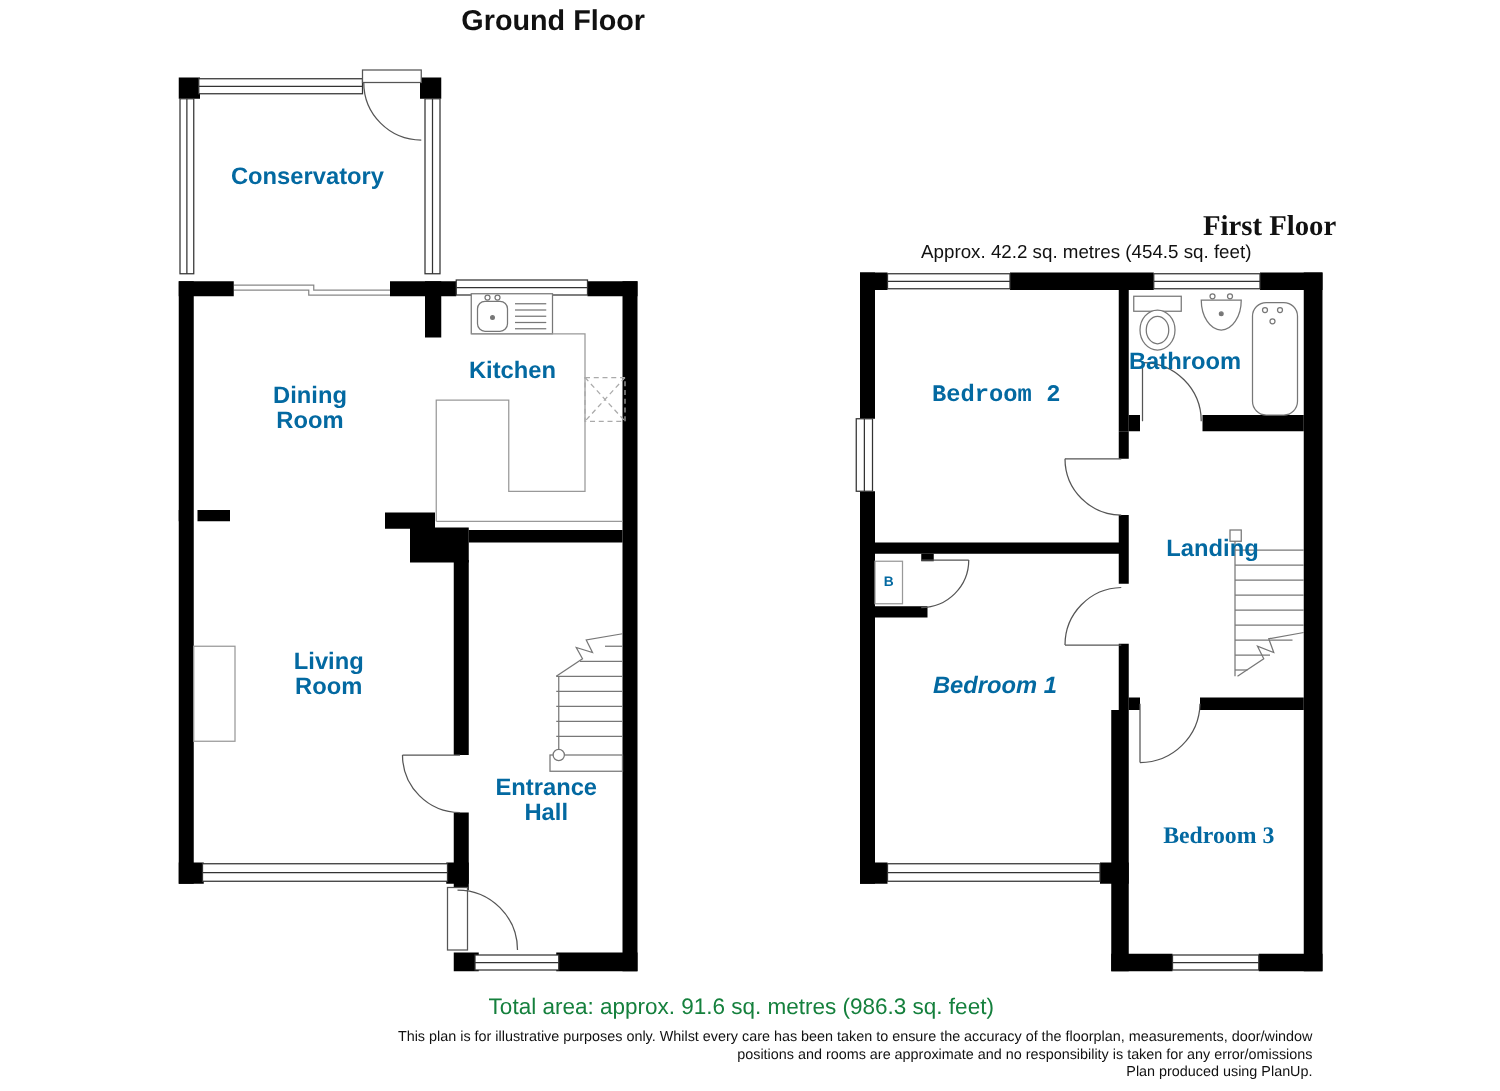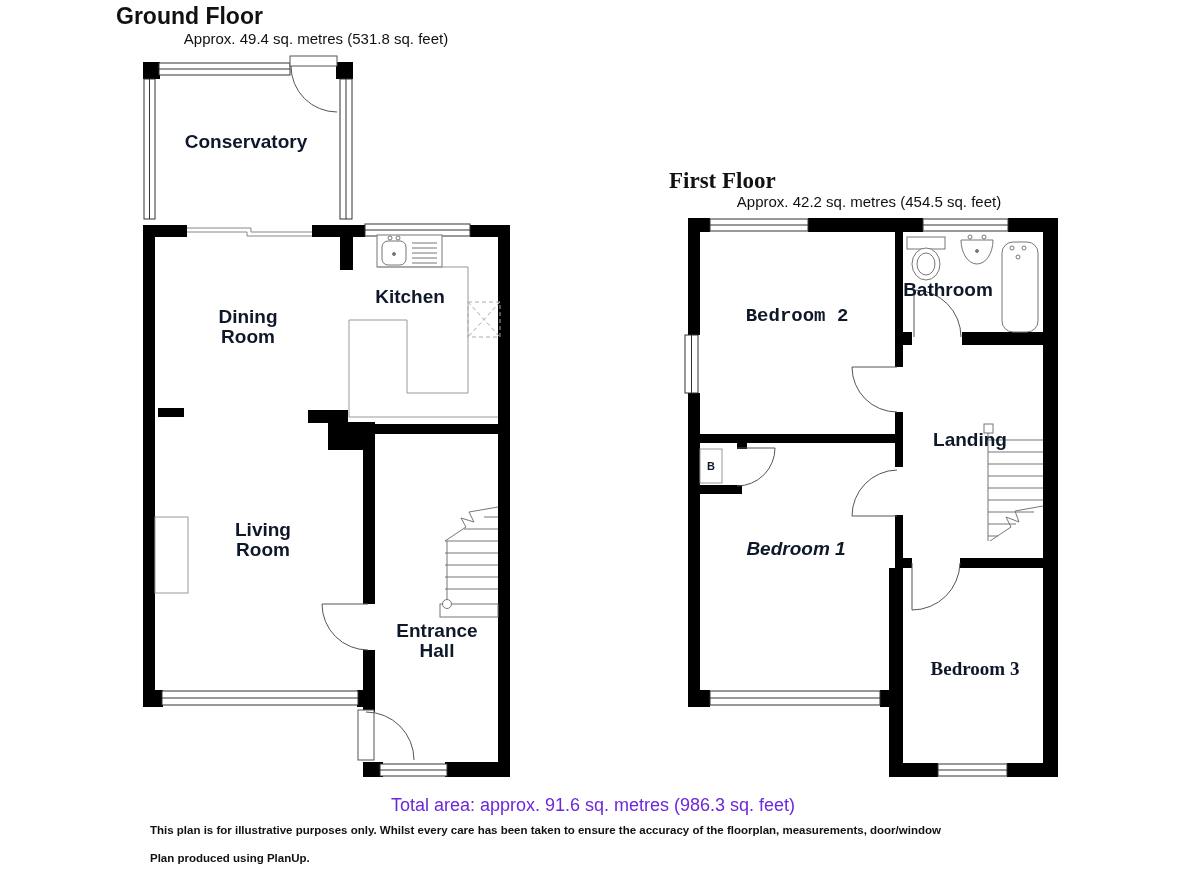--- a/index.html
+++ b/index.html
@@ -1,22 +1,22 @@
 <!DOCTYPE html>
 <html><head>
 <meta charset="utf-8">
 <style>
   html,body{margin:0;padding:0;background:#ffffff;}
   #canvas{position:relative;width:1200px;height:873px;background:#fff;overflow:hidden;
           font-family:"Liberation Sans", sans-serif;color:#000;}
-  .lbl{position:absolute;text-align:center;font-weight:bold;font-size:19px;line-height:20px;color:#0f172a;}
-  .title{position:absolute;text-align:left;font-weight:bold;font-size:23px;line-height:24px;color:#111;}
+  .lbl{position:absolute;text-align:center;font-weight:bold;font-size:19px;line-height:20px;color:#0369a1;}
+  .title{position:absolute;text-align:right;font-weight:bold;font-size:23px;line-height:24px;color:#111;}
   .subtitle{position:absolute;text-align:center;font-weight:normal;font-size:15px;line-height:16px;color:#111;}
-  .total{position:absolute;text-align:center;font-weight:normal;font-size:18px;line-height:20px;color:#6d28d9;}
-  .disc{position:absolute;text-align:left;font-weight:bold;font-size:11.5px;line-height:14px;color:#111;}
+  .total{position:absolute;text-align:center;font-weight:normal;font-size:18px;line-height:20px;color:#15803d;}
+  .disc{position:absolute;text-align:right;font-weight:normal;font-size:11.5px;line-height:14px;color:#111;}
   .tiny{font-size:11px;line-height:12px;}
   svg{position:absolute;left:0;top:0;}
 </style>
 </head>
 <body>
 
 <div id="canvas">
 
 <svg width="1200" height="873" viewBox="0 0 1200 873">
 
@@ -241,34 +241,34 @@
       <line x1="988" y1="500" x2="1043" y2="500"></line>
       <line x1="988" y1="512" x2="1034" y2="512"></line>
       <line x1="988" y1="524" x2="1016" y2="524"></line>
       <line x1="988" y1="536" x2="998" y2="536"></line>
       <path d="M990,541 L1011,527 L1006,517 L1019,522 L1015,511 L1043,506"></path>
     </g>
   </g>
 </svg>
 
   <div class="title" style="left:116px;top:4px;width:400px;">Ground Floor</div>
-  <div class="subtitle" style="left:116px;top:31px;width:400px;">Approx. 49.4 sq. metres (531.8 sq. feet)</div>
 
   <div class="lbl" style="left:146px;top:132px;width:200px;">Conservatory</div>
   <div class="lbl" style="left:203px;top:307px;width:90px;">Dining Room</div>
   <div class="lbl" style="left:350px;top:287px;width:120px;">Kitchen</div>
   <div class="lbl" style="left:218px;top:520px;width:90px;">Living Room</div>
   <div class="lbl" style="left:382px;top:621px;width:110px;">Entrance Hall</div>
 
   <div class="title" style="left:669px;top:169px;width:400px;font-family:Liberation Serif, serif;">First Floor</div>
   <div class="subtitle" style="left:669px;top:194px;width:400px;">Approx. 42.2 sq. metres (454.5 sq. feet)</div>
 
   <div class="lbl" style="left:732px;top:306px;width:130px;font-family:Liberation Mono, monospace;">Bedroom 2</div>
   <div class="lbl" style="left:883px;top:280px;width:130px;">Bathroom</div>
   <div class="lbl" style="left:910px;top:386px;width:120px;margin-top:44px;">Landing</div>
   <div class="lbl" style="left:731px;top:539px;width:130px;font-style:italic;">Bedroom 1</div>
   <div class="lbl" style="left:910px;top:659px;width:130px;font-family:Liberation Serif, serif;">Bedroom 3</div>
   <div class="lbl tiny" style="left:701px;top:460px;width:20px;">B</div>
 
   <div class="total" style="left:293px;top:795px;width:600px;">Total area: approx. 91.6 sq. metres (986.3 sq. feet)</div>
   <div class="disc" style="left:150px;top:823px;width:900px;">This plan is for illustrative purposes only. Whilst every care has been taken to ensure the accuracy of the floorplan, measurements, door/window</div>
+  <div class="disc" style="left:150px;top:837px;width:900px;">positions and rooms are approximate and no responsibility is taken for any error/omissions</div>
   <div class="disc" style="left:150px;top:851px;width:900px;">Plan produced using PlanUp.</div>
 </div>
 
 </body></html>

